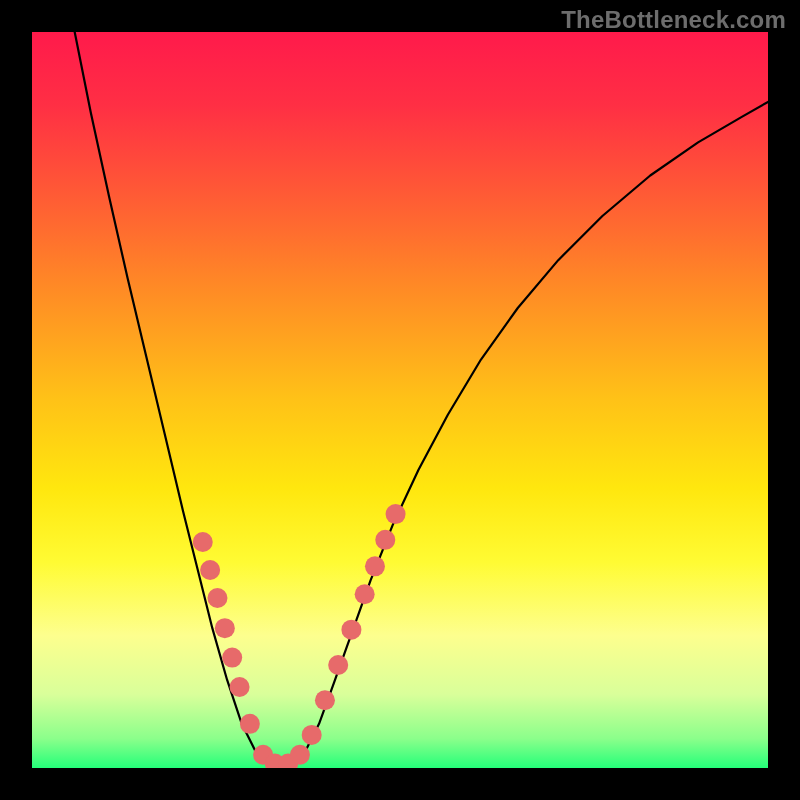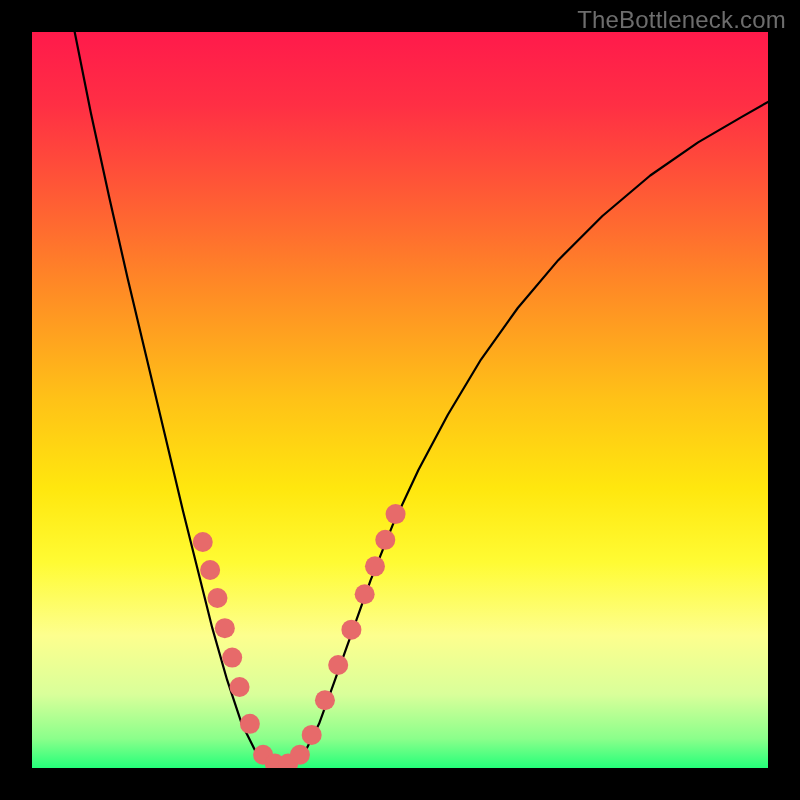--- a/index.html
+++ b/index.html
@@ -24,21 +24,21 @@
     height: 736px;
     overflow: hidden;
   }
   .watermark {
     position: absolute;
     top: 6px;
     right: 14px;
     color: #6d6d6d;
     font-size: 24px;
     letter-spacing: 0.2px;
-    font-weight: 400;
+    font-weight: 700;
   }
   svg { display: block; }
 </style>
 </head>
 <body>
 
 <div class="frame">
   <div class="watermark">TheBottleneck.com</div>
   <div class="plot">
     <svg id="chart-svg" width="736" height="736" viewBox="0 0 736 736" xmlns="http://www.w3.org/2000/svg">

